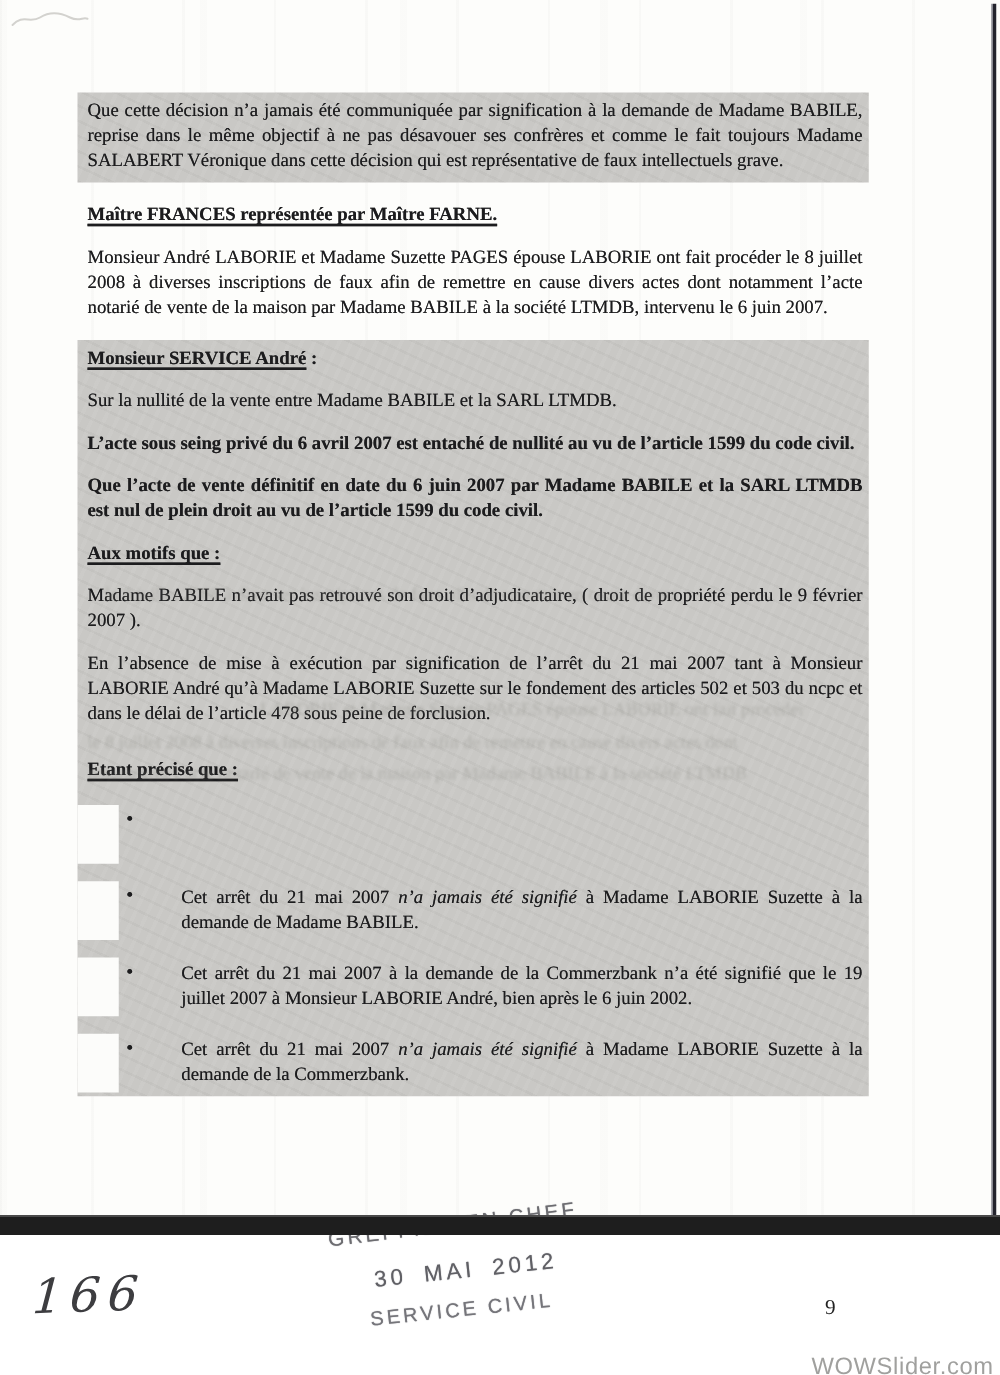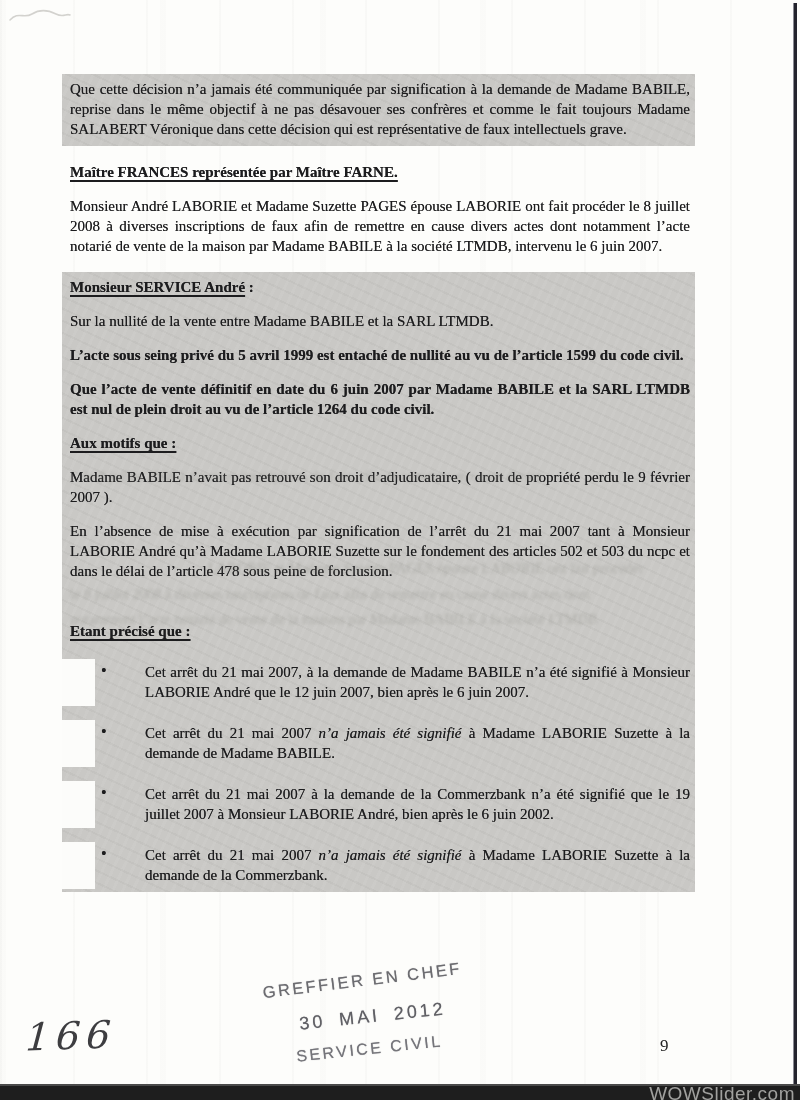--- a/index.html
+++ b/index.html
@@ -2,21 +2,21 @@
 <html><head>
 <meta charset="utf-8">
 <style>
   html,body{margin:0;padding:0;}
   body{
     width:800px;height:1100px;position:relative;overflow:hidden;
     background:#ffffff;
     font-family:"Liberation Serif", serif;
   }
   .page{
-    position:absolute;left:0;top:0;width:800px;height:1100px;
+    position:absolute;left:0;top:0;width:800px;height:988px;
     background:
       repeating-linear-gradient(90deg, rgba(120,120,115,0.035) 0 2px, rgba(0,0,0,0) 2px 73px),
       repeating-linear-gradient(90deg, rgba(140,140,135,0.025) 0 6px, rgba(0,0,0,0) 6px 160px),
       #fdfdfb;
   }
   
   .content{
     position:absolute;left:0;top:74px;width:800px;box-sizing:border-box;
     padding:0 110px 0 62px;
     font-size:15px;line-height:20px;color:#1c1c1e;
@@ -133,36 +133,36 @@
     <h3 class="plain h-gap"><span class="und">Maître FRANCES représentée par Maître FARNE.</span></h3>
 
     <p class="plain">Monsieur André LABORIE et Madame Suzette PAGES épouse LABORIE ont fait procéder le 8 juillet 2008 à diverses inscriptions de faux afin de remettre en cause divers actes dont notamment l’acte notarié de vente de la maison par Madame BABILE à la société LTMDB, intervenu le 6 juin 2007.</p>
 
     <div class="hl h-gap">
       <h3 style="margin-top:0;"><span class="und">Monsieur SERVICE André</span><span> :</span></h3>
 
       <p>Sur la nullité de la vente entre Madame BABILE et la SARL LTMDB.</p>
 
 
-      <p class="b">L’acte sous seing privé du 5 avril 1999 est entaché de nullité au vu de l’article 1599 du code civil.</p>
+      <p class="b">L’acte sous seing privé du 6 avril 2007 est entaché de nullité au vu de l’article 1599 du code civil.</p>
 
-      <p class="b">Que l’acte de vente définitif en date du 6 juin 2007 par Madame BABILE et la SARL LTMDB est nul de plein droit au vu de l’article 1264 du code civil.</p>
+      <p class="b">Que l’acte de vente définitif en date du 6 juin 2007 par Madame BABILE et la SARL LTMDB est nul de plein droit au vu de l’article 1599 du code civil.</p>
 
       <h3><span class="und">Aux motifs que :</span></h3>
 
       <p>Madame BABILE n’avait pas retrouvé son droit d’adjudicataire, ( droit de propriété perdu le 9 février 2007 ).</p>
 
       <p>En l’absence de mise à exécution par signification de l’arrêt du 21 mai 2007 tant à Monsieur LABORIE André qu’à Madame LABORIE Suzette sur le fondement des articles 502 et 503 du ncpc et dans le délai de l’article 478 sous peine de forclusion.</p>
 
-      <h3 style="margin-top:40px;"><span class="und">Etant précisé que :</span></h3>
+      <h3 style="margin-top:25px;"><span class="und">Etant précisé que :</span></h3>
 
       <ul class="bullets">
         <li>
           <span class="dot">•</span>
-          <span>Cet arrêt du 21 mai 2007, à la demande de Madame BABILE n’a été signifié à Monsieur LABORIE André que le 12 juin 2007, bien après le 6 juin 2007.</span><span class="emph"></span><span></span>
+          <span class="emph"></span><span></span>
         </li>
         <li>
           <span class="dot">•</span>
           <span>Cet arrêt du 21 mai 2007 </span><span class="emph">n’a jamais été signifié</span><span> à Madame LABORIE Suzette à la demande de Madame BABILE.</span>
         </li>
         <li>
           <span class="dot">•</span>
           <span>Cet arrêt du 21 mai 2007 à la demande de la Commerzbank n’a été signifié que le 19 juillet 2007 à Monsieur LABORIE André, bien après le 6 juin 2002.</span><span class="emph"></span><span></span>
         </li>
         <li>

